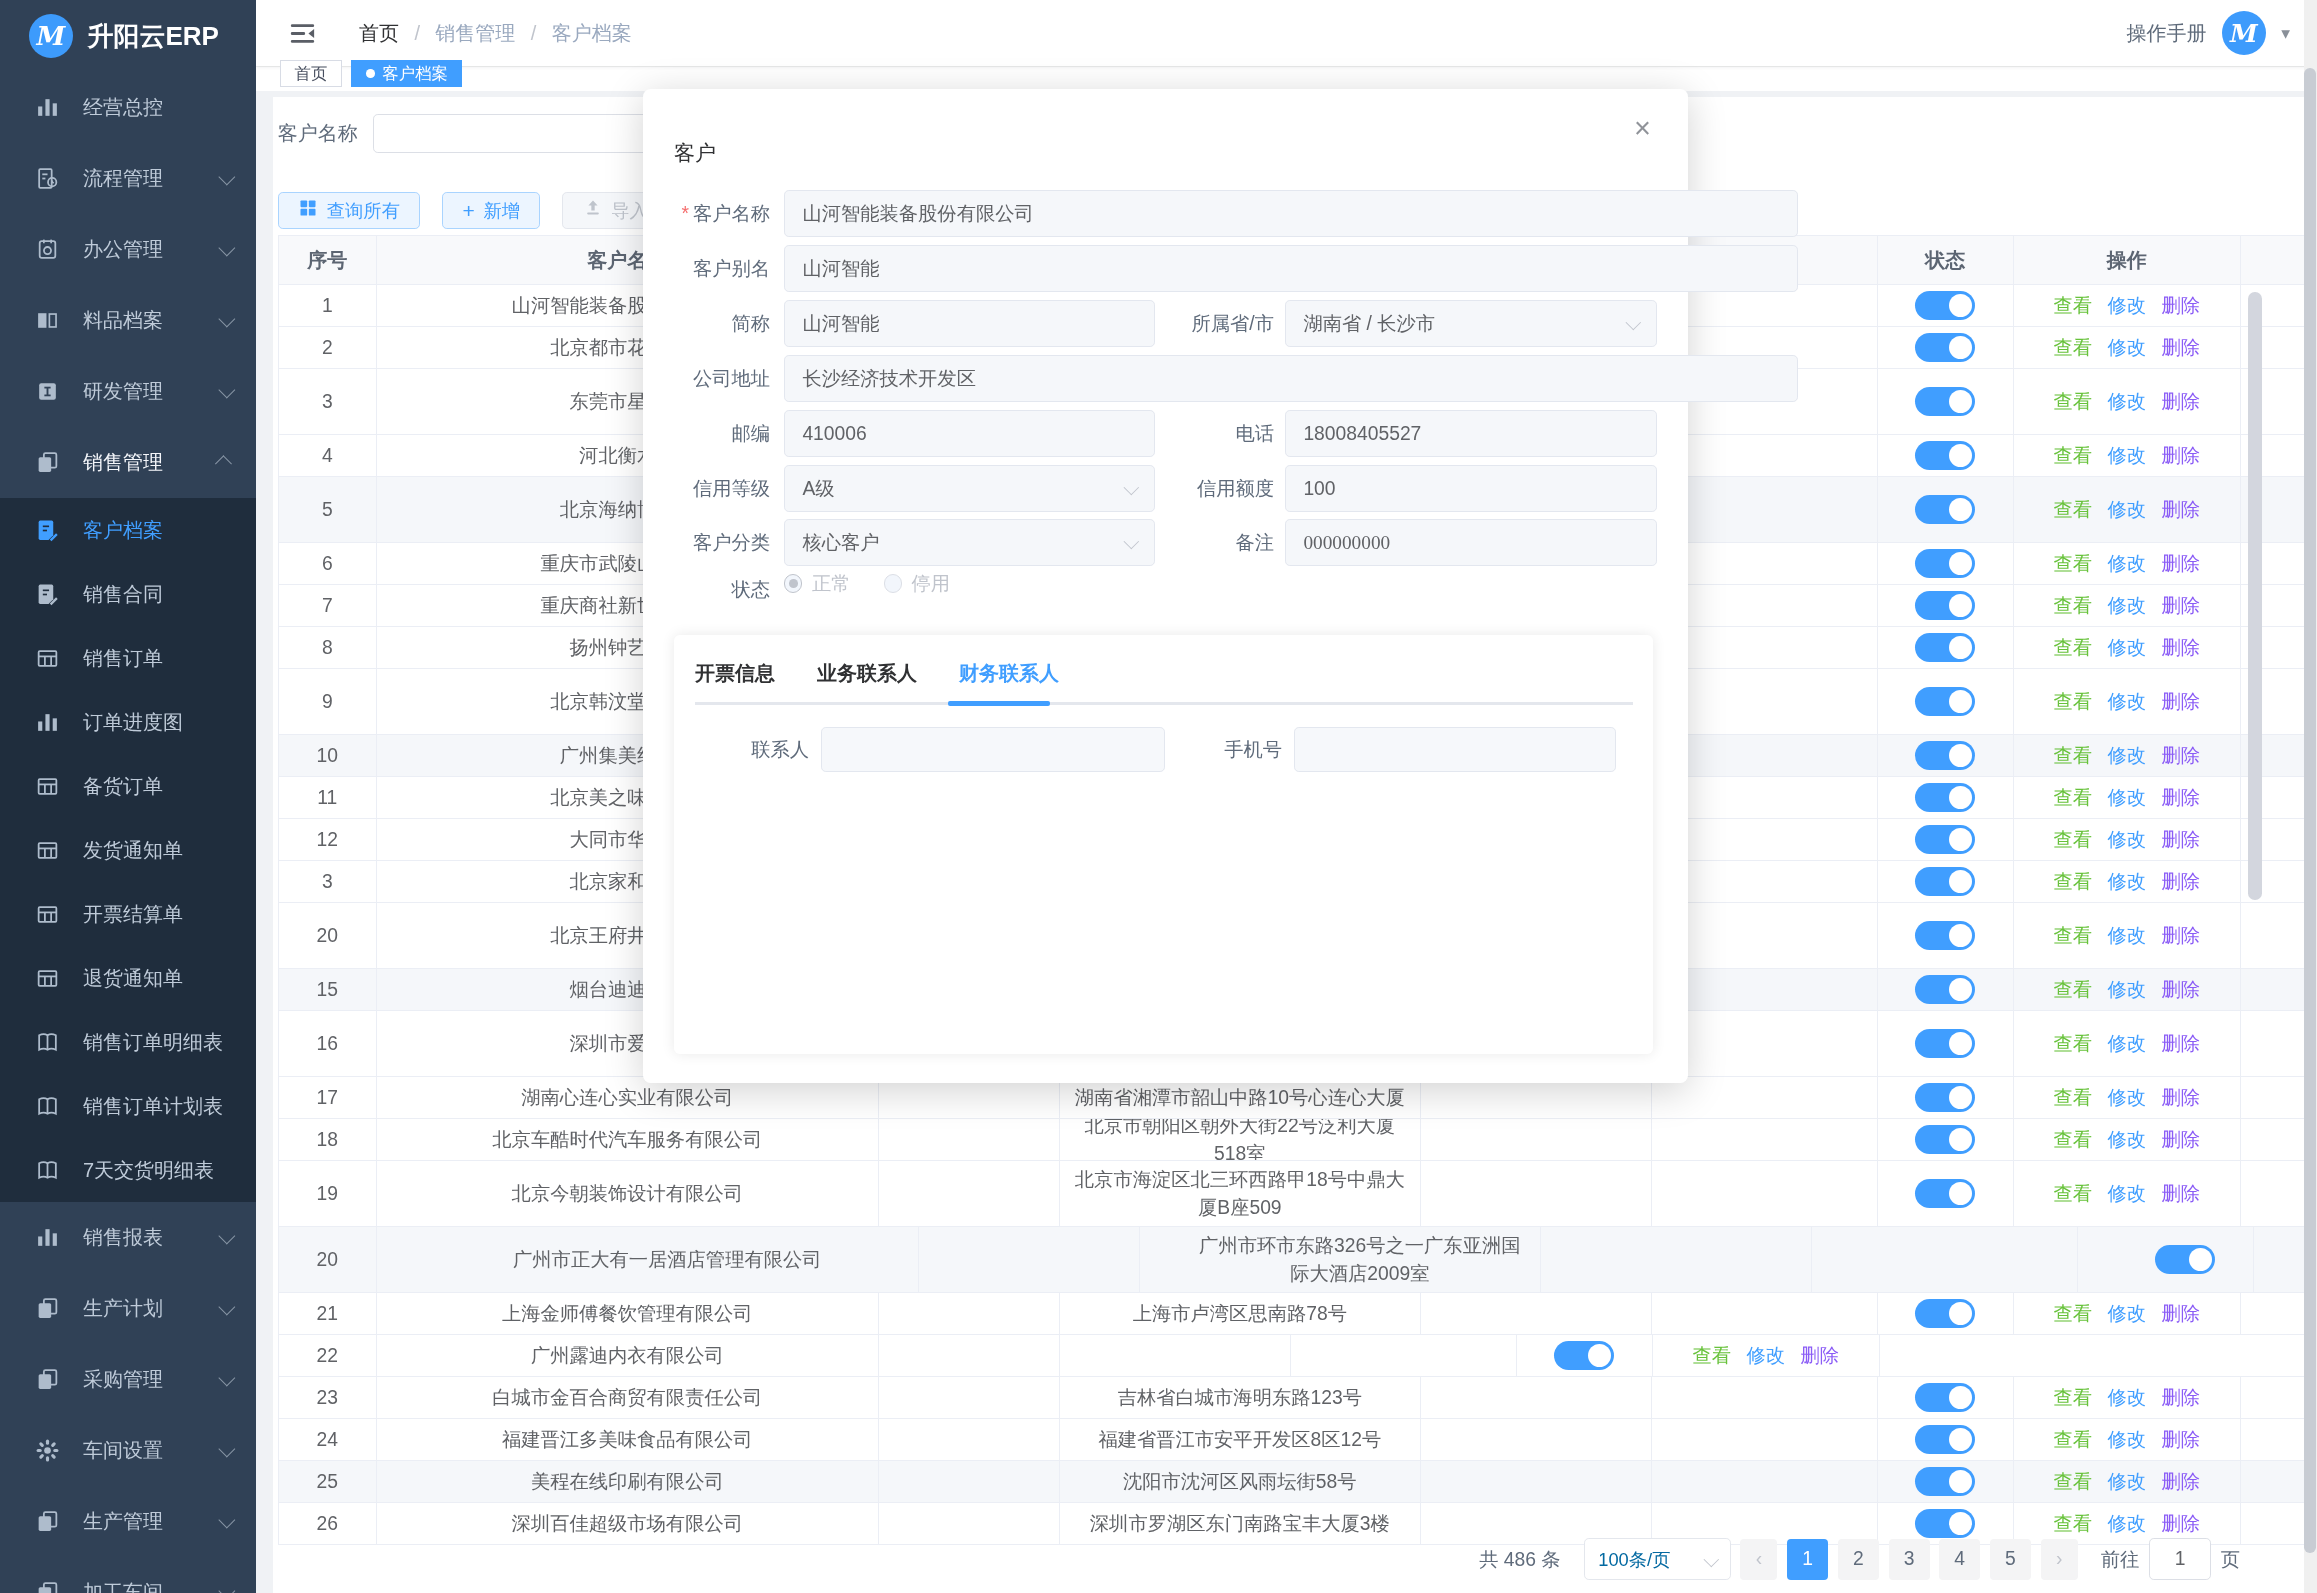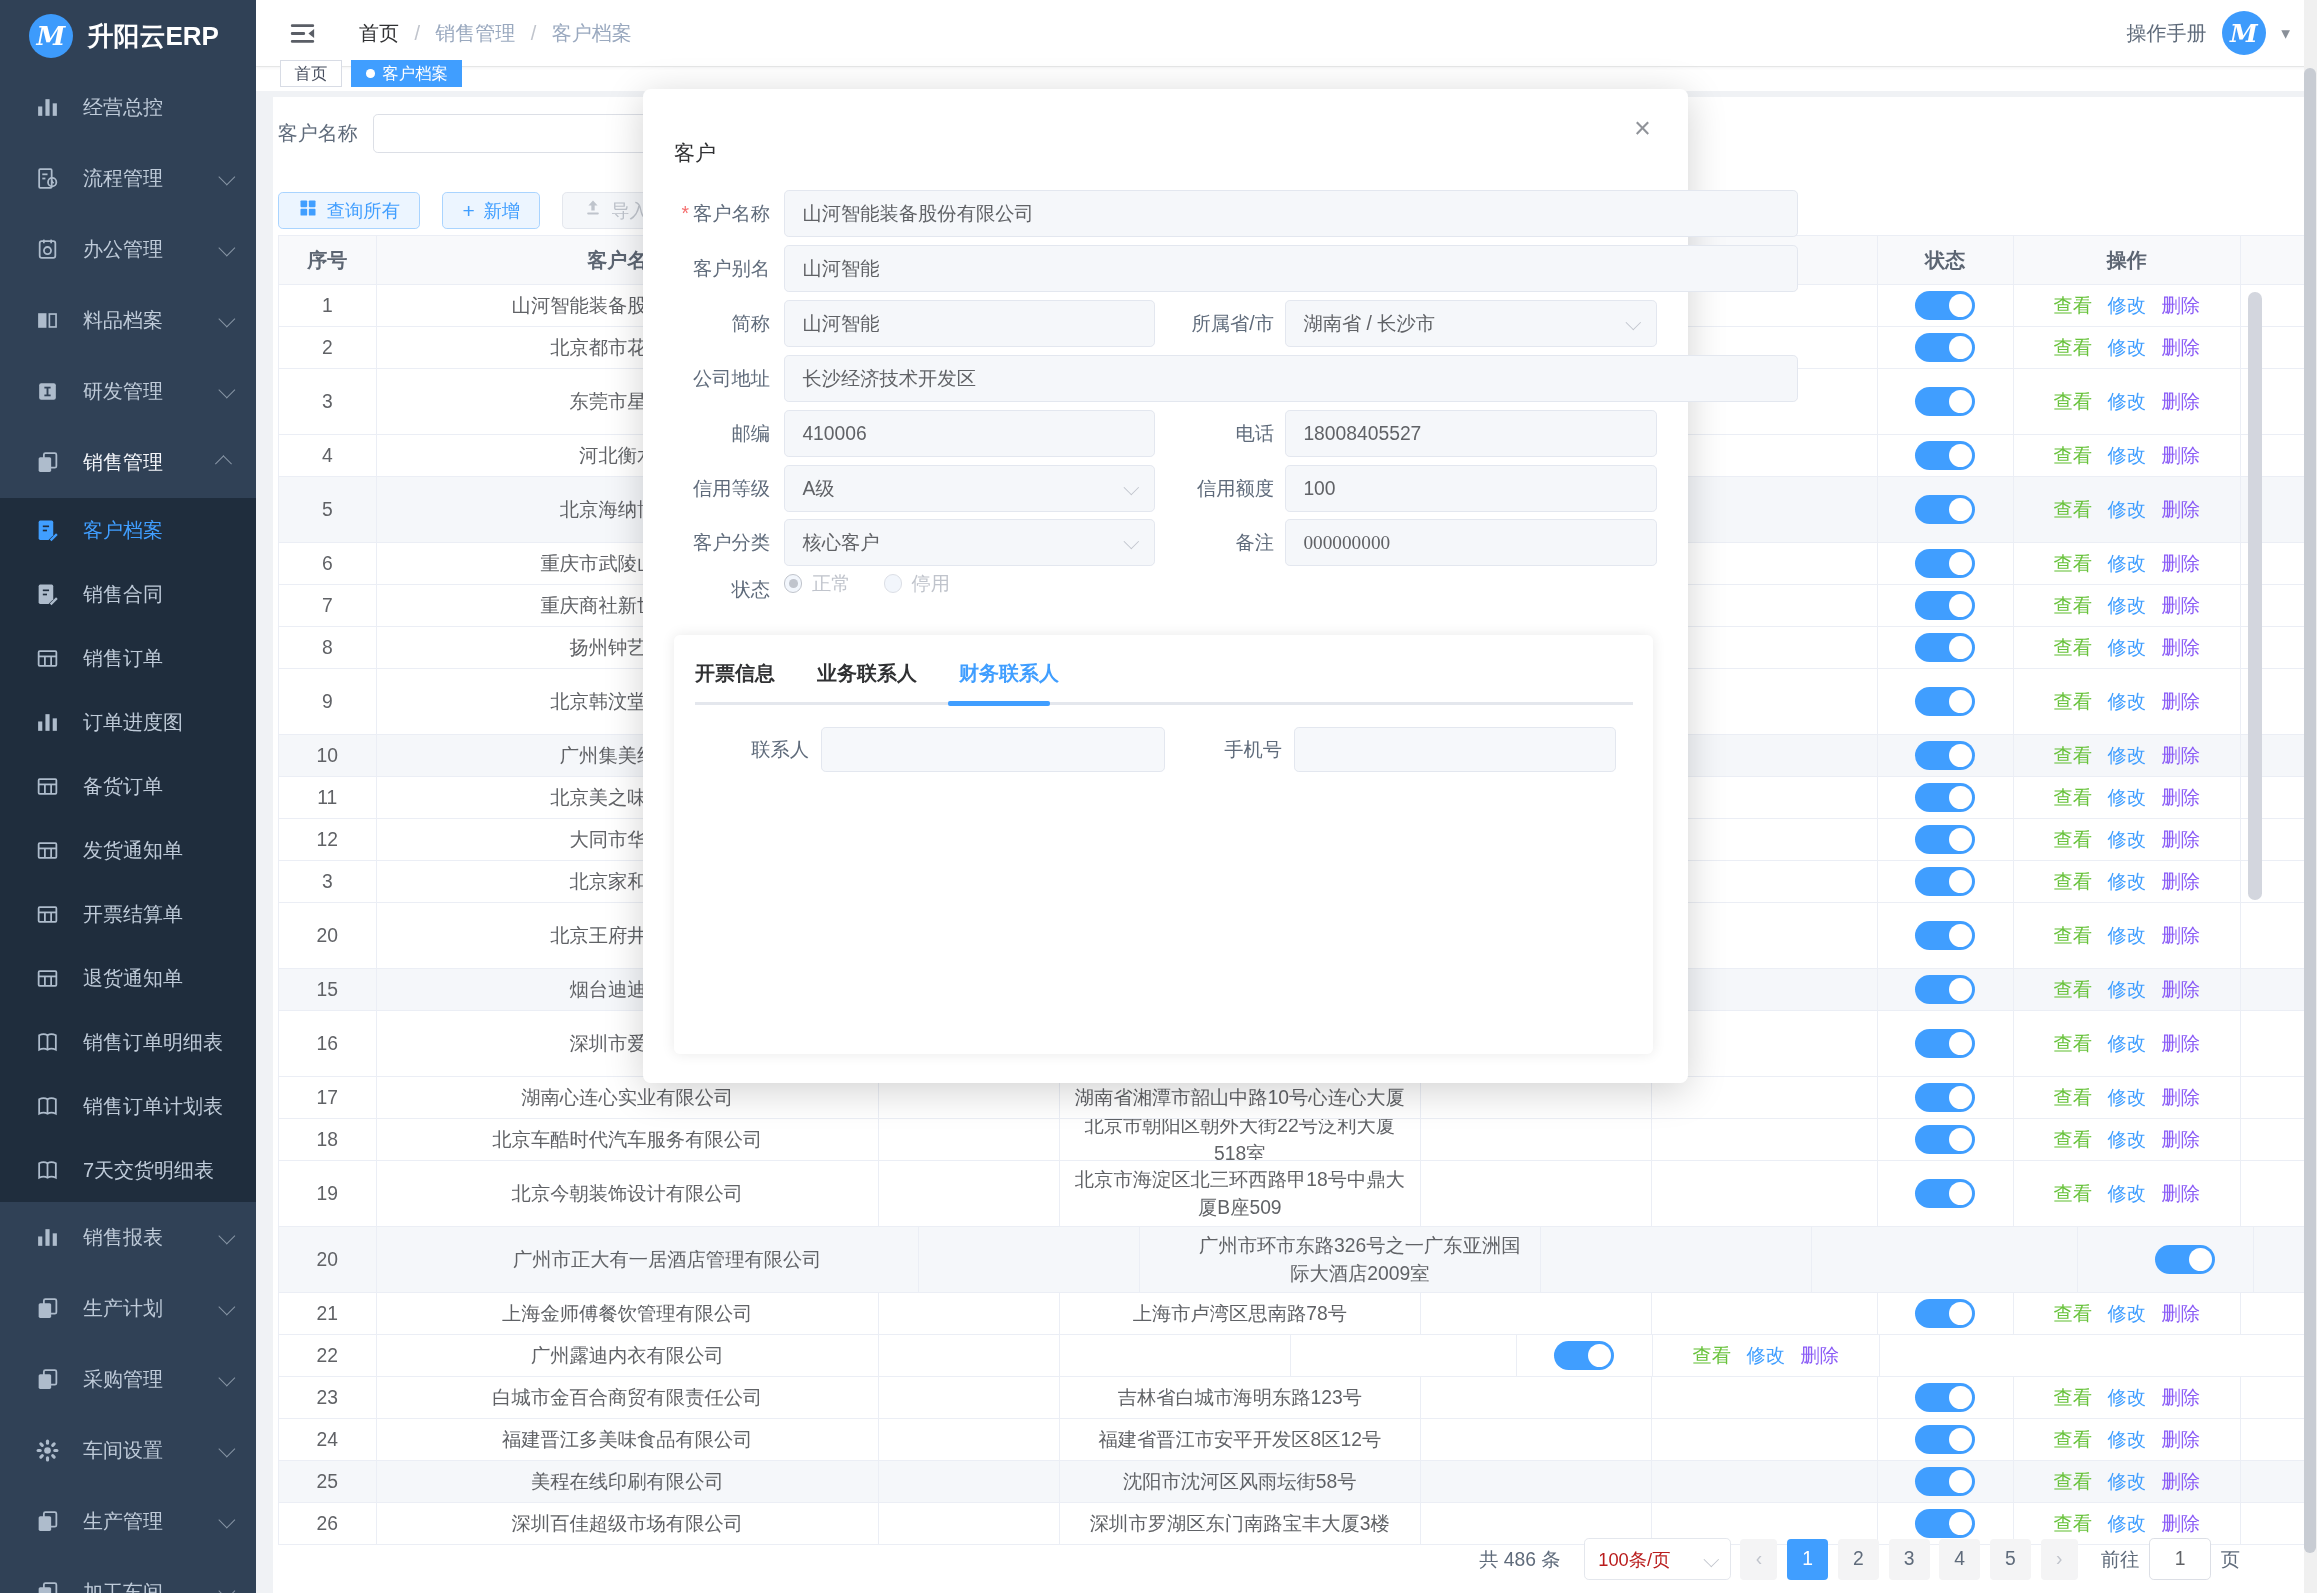--- a/index.html
+++ b/index.html
@@ -67,21 +67,21 @@
   .td:last-child { border-right:none; }
   .switch { width:60px; height:29px; border-radius:14.5px; background:#409eff; position:relative; display:inline-block; cursor:pointer; flex:0 0 auto;}
   .switch .knob { position:absolute; right:2.9px; top:2.9px; width:23px; height:23px; border-radius:50%; background:#fff; }
   .act { font-size:19.3px; cursor:pointer; margin:0 7.7px; white-space:nowrap; }
   .act0 { color:#67c23a; } .act1 { color:#409eff; } .act2 { color:#8b5cf6; }
   
   .inner-scroll { position:absolute; left:1975px; top:195px; width:13.5px; height:608px; background:#d3d6de; border-radius:6.8px; }
   
   .pager { position:absolute; right:77px; top:1441px; display:flex; align-items:center; gap:9.7px; font-size:19.3px; color:#5f6b7b; }
   .pgtotal { margin-right:13.5px; }
-  .pgsize { width:147px; height:42px; border:1px solid #e4e7ed; border-radius:4.8px; display:flex; align-items:center; padding:0 13.5px; position:relative; color:#b91c1c; font-size:18.3px; cursor:pointer; background:#fff;}
+  .pgsize { width:147px; height:42px; border:1px solid #e4e7ed; border-radius:4.8px; display:flex; align-items:center; padding:0 13.5px; position:relative; color:#0369a1; font-size:18.3px; cursor:pointer; background:#fff;}
   .pgsize .sel-arrow { right:13.5px; top:14.5px; }
   .pbtn { min-width:41px; height:41px; border-radius:3.9px; background:#f4f4f5; color:#5f6b7b; display:flex; align-items:center; justify-content:center; cursor:pointer; font-size:19.3px; }
   .pbtn.arrow { color:#c0c4cc; width:37px; min-width:37px; }
   .pbtn.active { background:#409eff; color:#fff; }
   .goto-label { margin-left:13.5px; }
   .goto-input { width:62px; height:42px; border:1px solid #dcdfe6; border-radius:4.8px; text-align:center; font-size:19.3px; color:#606266; outline:none; }
   
   .page-scroll-track { position:absolute; right:0; top:0; width:13.5px; height:1593px; background:#f0f0f0; z-index:30; }
   .page-scroll-thumb { position:absolute; right:1px; top:68px; width:11.6px; height:1485px; background:#c8ccd3; border-radius:5.8px; }
   

